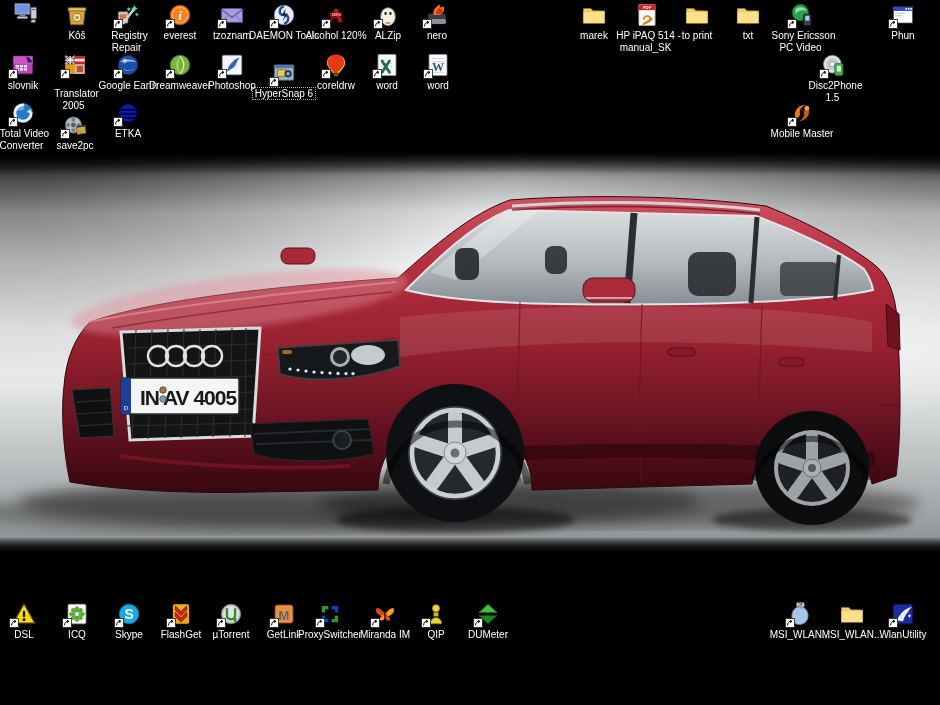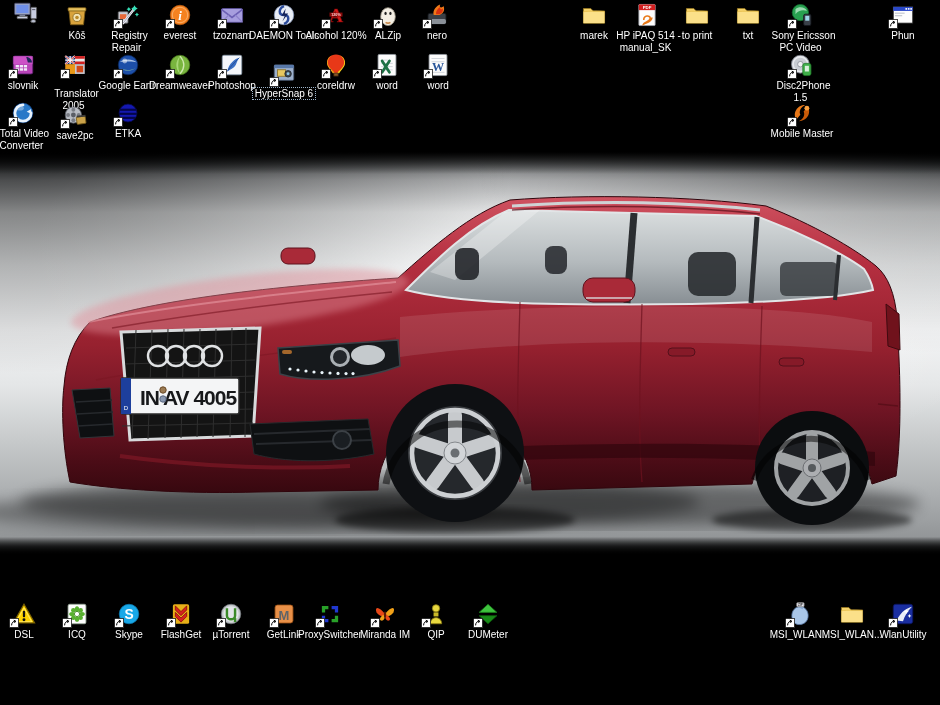--- a/index.html
+++ b/index.html
@@ -536,21 +536,21 @@
           <div class="sc">
             <svg viewBox="0 0 10 10">
               <rect x="0.4" y="0.4" width="9.2" height="9.2" fill="#fff" stroke="#000" stroke-width="0.7"></rect>
               <path d="M2.6 7.4 C2.6 4.6 4.2 3.2 6.6 3.1 M6.6 3.1 L4.8 2.2 M6.6 3.1 L5.5 4.9" stroke="#000" stroke-width="1" fill="none"></path>
             </svg>
           </div>
         </div>
         <div class="lbl"><span>Total Video
 Converter</span></div>
       </div>
-      <div class="dicon" style="left: 35px; top: 102px; align-items: center;">
+      <div class="dicon" style="left: 35px; top: 112px; align-items: center;">
         <div class="glyph">
           <svg viewBox="0 0 32 32">
             <circle cx="14" cy="16" r="10" fill="#b8bcc4" stroke="#5a5e66"></circle>
             <circle cx="14" cy="16" r="3" fill="#5a5e66"></circle>
             <g fill="#787c84">
               <circle cx="14" cy="9.5" r="2.4"></circle>
               <circle cx="14" cy="22.5" r="2.4"></circle>
               <circle cx="7.5" cy="16" r="2.4"></circle>
               <circle cx="20.5" cy="16" r="2.4"></circle>
             </g>
@@ -658,21 +658,21 @@
           </svg>
           <div class="sc">
             <svg viewBox="0 0 10 10">
               <rect x="0.4" y="0.4" width="9.2" height="9.2" fill="#fff" stroke="#000" stroke-width="0.7"></rect>
               <path d="M2.6 7.4 C2.6 4.6 4.2 3.2 6.6 3.1 M6.6 3.1 L4.8 2.2 M6.6 3.1 L5.5 4.9" stroke="#000" stroke-width="1" fill="none"></path>
             </svg>
           </div>
         </div>
         <div class="lbl"><span>Phun</span></div>
       </div>
-      <div class="dicon" style="left: 762px; top: 52px;">
+      <div class="dicon" style="left: 794px; top: 52px;">
         <div class="glyph">
           <svg viewBox="0 0 32 32">
             <circle cx="14" cy="15" r="11" fill="#c8ccd2" stroke="#7a7e86"></circle>
             <circle cx="14" cy="15" r="9" fill="none" stroke="#e8eaee" stroke-width="2"></circle>
             <circle cx="14" cy="15" r="3.4" fill="#f2f3f5" stroke="#8a8e96"></circle>
             <rect x="17" y="14" width="10" height="15" rx="2.5" fill="#3fae49" stroke="#1f7a28"></rect>
             <rect x="19.5" y="17" width="5" height="7" fill="#d8f0da"></rect>
           </svg>
           <div class="sc">
             <svg viewBox="0 0 10 10">

